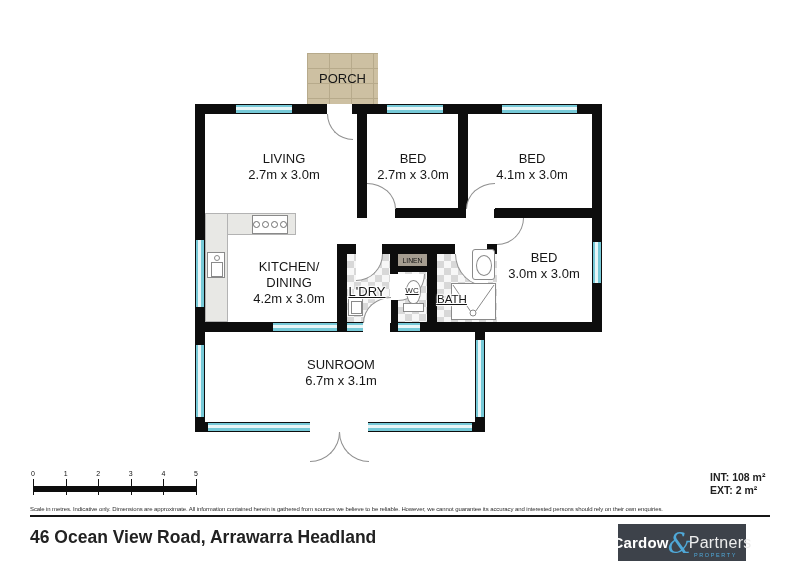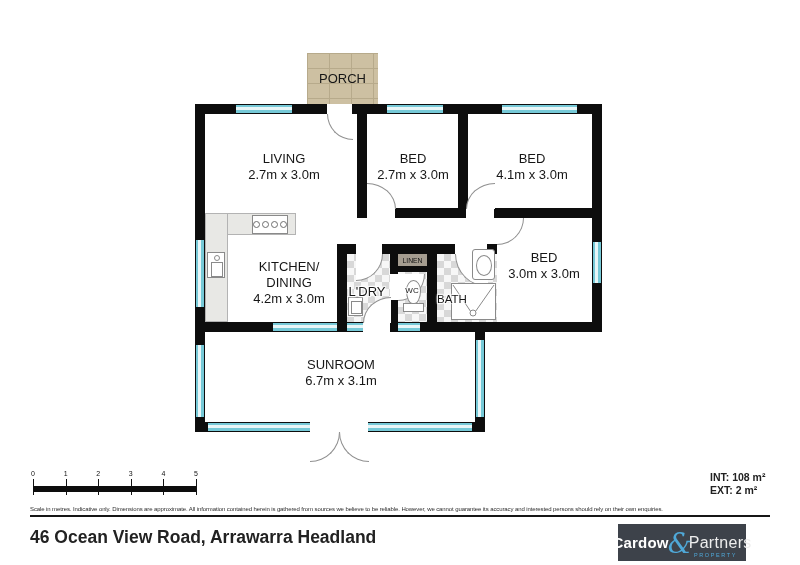--- a/index.html
+++ b/index.html
@@ -17,21 +17,21 @@
   .arc.tl{border-radius:0 0 100% 0;border-width:0 1.3px 1.3px 0;}
   .arc.tr{border-radius:0 0 0 100%;border-width:0 0 1.3px 1.3px;}
   .arc.bl{border-radius:0 100% 0 0;border-width:1.3px 1.3px 0 0;}
   .arc.br{border-radius:100% 0 0 0;border-width:1.3px 0 0 1.3px;}
   .porch{position:absolute;background-color:var(--porch,#cdc0a2);
      background-image:linear-gradient(#b7aa8b 1px,transparent 1px),linear-gradient(90deg,#b7aa8b 1px,transparent 1px);
      background-size:17px 15px,22px 15px;display:flex;align-items:center;justify-content:center;}
   .room-label{position:absolute;transform:translate(-50%,-50%);text-align:center;
      font-size:13px;line-height:16px;white-space:nowrap;color:#161616;}
   .room-label span{display:block;}
-  .halo{text-shadow:0 0 2px #fff,0 0 3px #fff,1px 1px 1px #fff,-1px -1px 1px #fff,1px -1px 1px #fff,-1px 1px 1px #fff;}
+  .halo{text-shadow:0 0 2px #fff,0 0 3px #fff,1px 1px 1px #fff,-1px -1px 1px #fff,1px -1px 1px #fff,-1px 1px 1px #fff;text-decoration:underline;}
   .fixture{position:absolute;background:#fff;border:1px solid #8a8a8a;box-sizing:border-box;}
   .counter{position:absolute;background:var(--fixture,#e8e8e5);border:1px solid #b3b3b3;box-sizing:border-box;}
   .burners{position:absolute;inset:0;display:flex;flex-wrap:wrap;gap:2px;justify-content:center;align-content:center;}
   .burners i{width:5px;height:5px;border:1px solid #6e6e6e;border-radius:50%;background:#fff;}
   .linen-box{position:absolute;background:#a59d90;display:flex;align-items:center;justify-content:center;
      font-size:6.8px;color:#111;}
   
   .scalebar{position:absolute;left:30px;top:470px;width:172px;height:28px;}
   .scalebar .num{position:absolute;top:0;width:12px;margin-left:-6px;text-align:center;font-size:7px;color:#111;}
   .scalebar .tick{position:absolute;top:9px;width:1px;height:16px;background:#111;}

